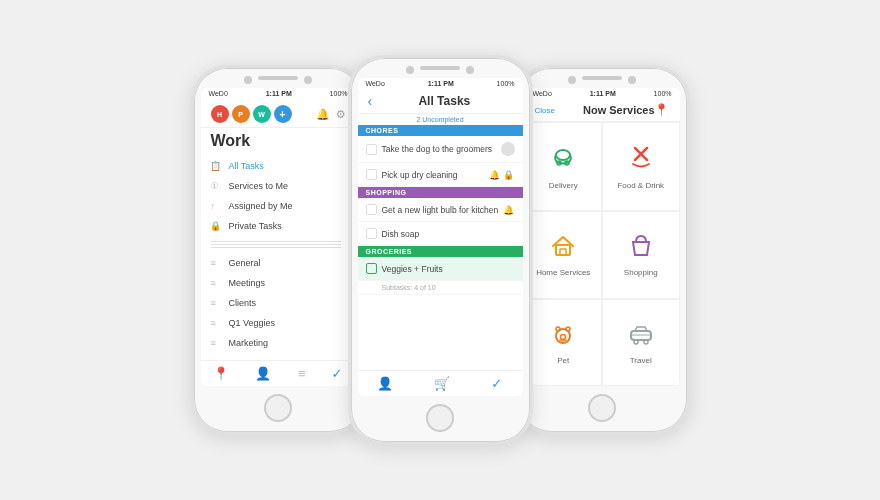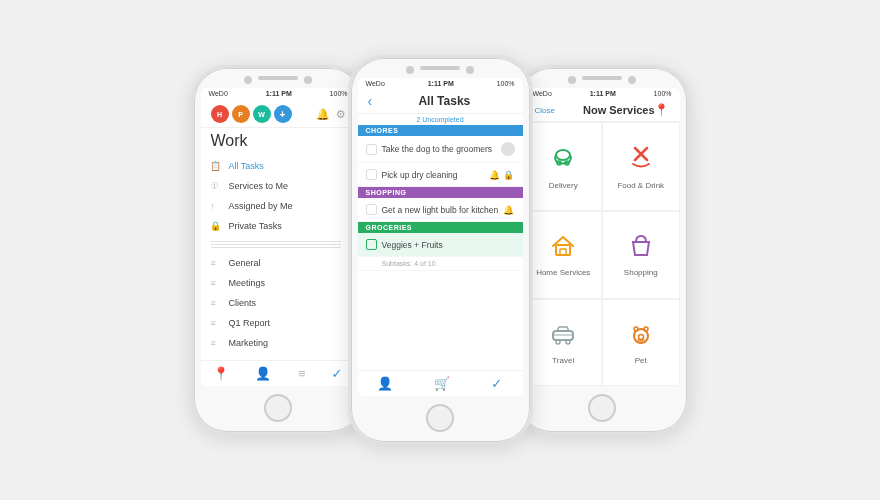--- a/index.html
+++ b/index.html
@@ -104,21 +104,21 @@
     }
     .avatar-red { background: #e74c3c; }
     .avatar-orange { background: #e67e22; }
     .avatar-teal { background: #1abc9c; }
     .avatar-plus { background: #3498db; font-size: 10px; }
     .header-icons { display: flex; gap: 6px; align-items: center; }
     .header-icon { font-size: 11px; color: #aaa; }
     .list-title {
       padding: 4px 10px 6px;
       font-size: 16px;
-      font-weight: 400;
+      font-weight: 700;
       color: #333;
     }
     .list-item {
       display: flex;
       align-items: center;
       padding: 5px 10px;
       font-size: 9px;
       color: #444;
       gap: 6px;
     }
@@ -300,21 +300,21 @@
       <div class="list-item">
         <span class="list-item-icon">≡</span>
         <span class="list-item-text">Meetings</span>
       </div>
       <div class="list-item">
         <span class="list-item-icon">≡</span>
         <span class="list-item-text">Clients</span>
       </div>
       <div class="list-item">
         <span class="list-item-icon">≡</span>
-        <span class="list-item-text">Q1 Report</span>
+        <span class="list-item-text">Q1 Veggies</span>
       </div>
       <div class="list-item">
         <span class="list-item-icon">≡</span>
         <span class="list-item-text">Marketing</span>
       </div>
 
       <div class="left-bottom-nav">
         <span class="bottom-nav-icon">📍</span>
         <span class="bottom-nav-icon">👤</span>
         <span class="bottom-nav-icon">≡</span>
@@ -365,20 +365,24 @@
       </div>
 
       <div class="section-label shopping">SHOPPING</div>
       <div class="task-item">
         <div class="task-checkbox"></div>
         <span class="task-text">Get a new light bulb for kitchen</span>
         <div class="task-icons">
           <span class="task-icon-sm">🔔</span>
         </div>
       </div>
+      <div class="task-item">
+        <div class="task-checkbox"></div>
+        <span class="task-text">Dish soap</span>
+      </div>
 
       <div class="section-label groceries">GROCERIES</div>
       <div class="task-item veggies-task">
         <div class="task-checkbox" style="border-color:#27ae60;"></div>
         <span class="task-text">Veggies + Fruits</span>
       </div>
       <div class="subtask-row">Subtasks: 4 of 10</div>
 
       <div class="center-bottom-nav">
         <span class="bottom-nav-icon">👤</span>
@@ -448,47 +452,47 @@
         </div>
 
         <div class="service-cell">
           <div style="color:#9b59b6;">
             <svg width="28" height="28" viewBox="0 0 28 28" fill="none">
               <path d="M9 10 C9 6 11 4 14 4 C17 4 19 6 19 10" stroke="#9b59b6" stroke-width="2" fill="none"></path>
               <path d="M6 10 H22 L20 23 H8 Z" stroke="#9b59b6" stroke-width="2" fill="none"></path>
             </svg>
           </div>
           <span class="service-label">Shopping</span>
+        </div>
+
+        <div class="service-cell">
+          <div style="color:#e67e22;">
+            <svg width="28" height="28" viewBox="0 0 28 28" fill="none">
+              <circle cx="14" cy="16" r="7" stroke="#e67e22" stroke-width="2"></circle>
+              <circle cx="9" cy="9" r="2" stroke="#e67e22" stroke-width="1.5"></circle>
+              <circle cx="19" cy="9" r="2" stroke="#e67e22" stroke-width="1.5"></circle>
+              <circle cx="14" cy="17" r="2.5" stroke="#e67e22" stroke-width="1.5"></circle>
+              <path d="M11 20 Q14 22 17 20" stroke="#e67e22" stroke-width="1.5" stroke-linecap="round"></path>
+            </svg>
+          </div>
+          <span class="service-label">Pet</span>
         </div>
 
         <div class="service-cell">
           <div style="color:#95a5a6;">
             <svg width="28" height="28" viewBox="0 0 28 28" fill="none">
               <rect x="4" y="11" width="20" height="9" rx="3" stroke="#95a5a6" stroke-width="2"></rect>
               <circle cx="9" cy="22" r="2" stroke="#95a5a6" stroke-width="1.5"></circle>
               <circle cx="19" cy="22" r="2" stroke="#95a5a6" stroke-width="1.5"></circle>
               <path d="M4 15 H24" stroke="#95a5a6" stroke-width="1"></path>
               <path d="M8 11 L10 7 H18 L20 11" stroke="#95a5a6" stroke-width="1.5"></path>
             </svg>
           </div>
           <span class="service-label">Travel</span>
         </div>
-
-        <div class="service-cell">
-          <div style="color:#e67e22;">
-            <svg width="28" height="28" viewBox="0 0 28 28" fill="none">
-              <circle cx="14" cy="16" r="7" stroke="#e67e22" stroke-width="2"></circle>
-              <circle cx="9" cy="9" r="2" stroke="#e67e22" stroke-width="1.5"></circle>
-              <circle cx="19" cy="9" r="2" stroke="#e67e22" stroke-width="1.5"></circle>
-              <circle cx="14" cy="17" r="2.5" stroke="#e67e22" stroke-width="1.5"></circle>
-              <path d="M11 20 Q14 22 17 20" stroke="#e67e22" stroke-width="1.5" stroke-linecap="round"></path>
-            </svg>
-          </div>
-          <span class="service-label">Pet</span>
-        </div>
       </div>
     </div>
     <div class="phone-bottom">
       <div class="home-button"></div>
     </div>
   </div>
 
 </div>
 
 </body></html>

